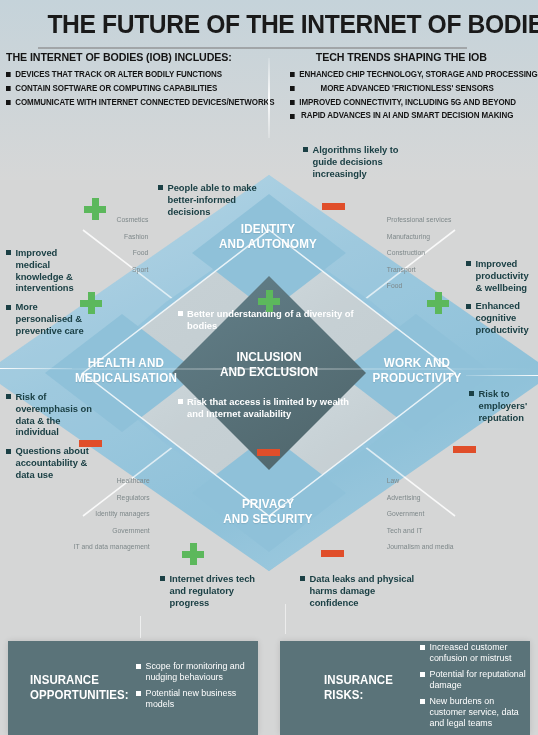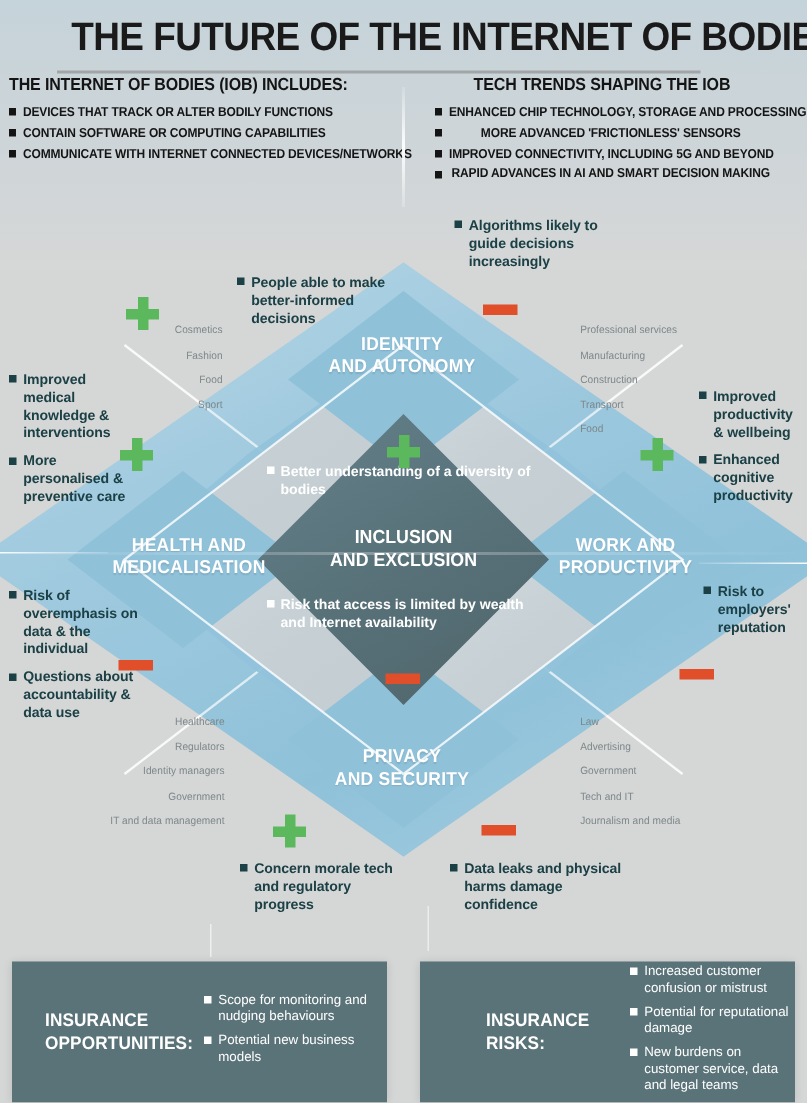--- a/index.html
+++ b/index.html
@@ -374,21 +374,21 @@
 
 <div class="anno" id="an-bl2">
   <p>Risk of overemphasis on data &amp; the individual</p>
   <p>Questions about accountability &amp; data use</p>
 </div>
 <div class="anno" id="an-br2">
   <p>Risk to employers' reputation</p>
 </div>
 
 <div class="anno" id="an-bl">
-  <p>Concern morale tech and regulatory progress</p>
+  <p>Internet drives tech and regulatory progress</p>
 </div>
 <div class="anno" id="an-br">
   <p>Data leaks and physical harms damage confidence</p>
 </div>
 
 <div class="hr-bot-left"></div>
 <div class="hr-bot-mid"></div>
 
 <div class="box" id="box-left">
   <div class="box-label">INSURANCE<br>OPPORTUNITIES:</div>

